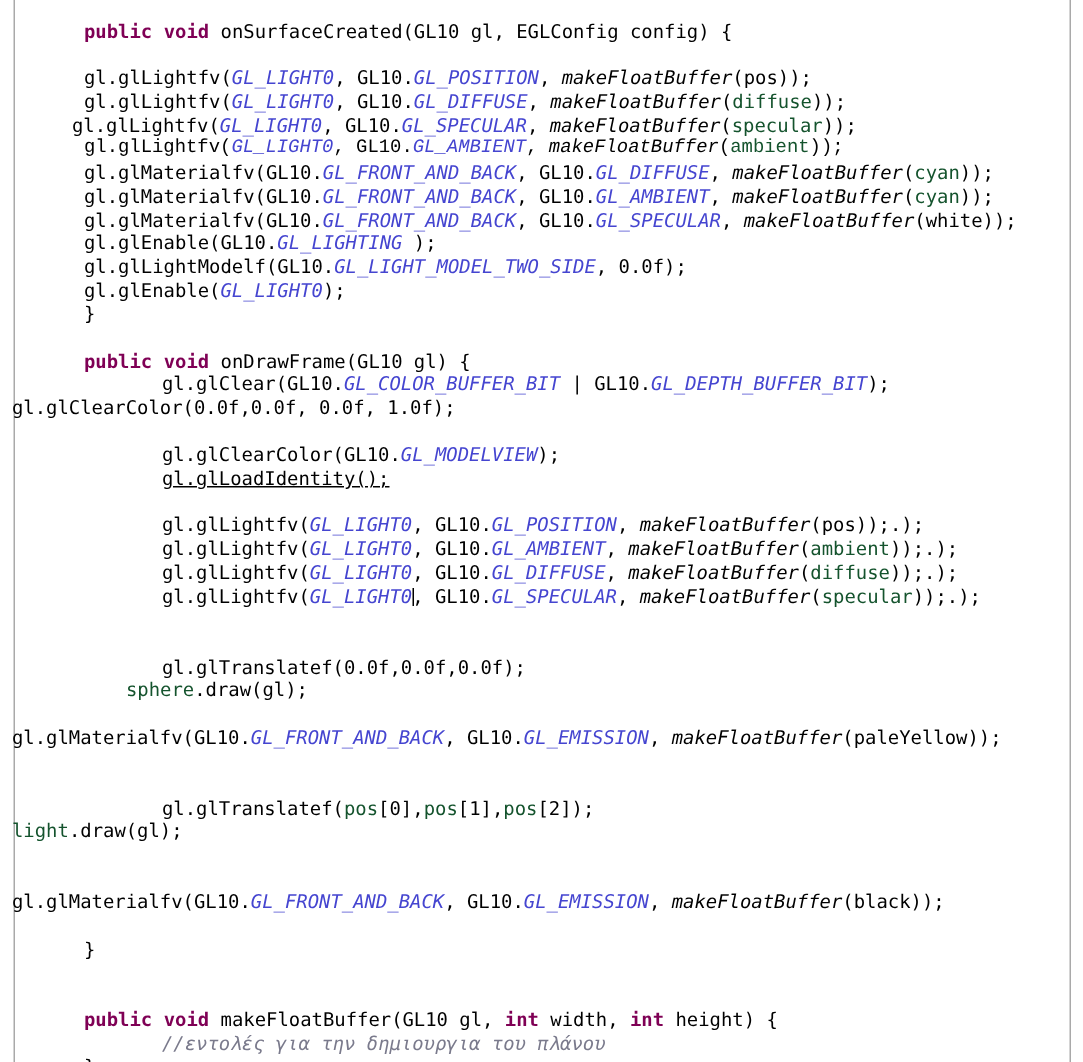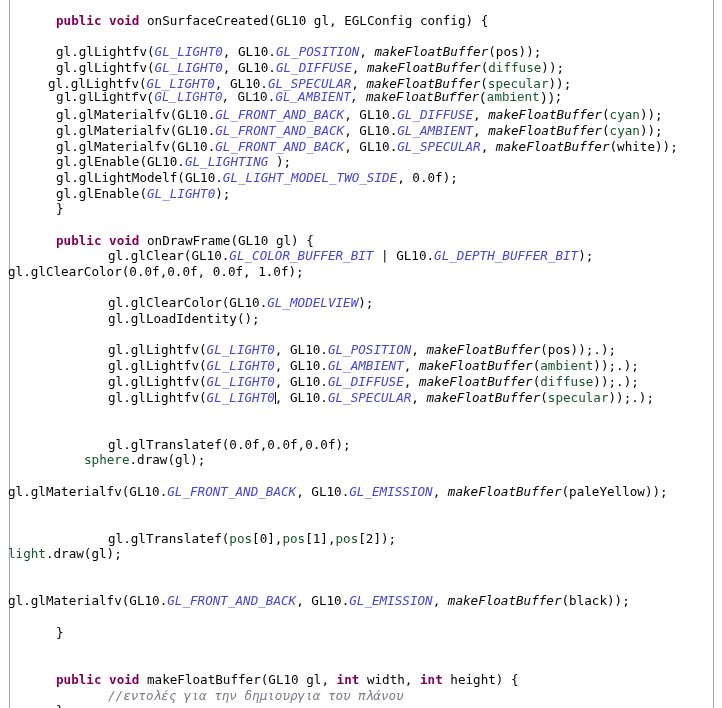--- a/index.html
+++ b/index.html
@@ -98,21 +98,21 @@
       <div class="line" style="padding-left: 56px;"><span class="plain">gl.glEnable(GL10.</span><span class="const">GL_LIGHTING</span><span class="plain"> );</span></div>
       <div class="line" style="padding-left: 56px;"><span class="plain">gl.glLightModelf(GL10.</span><span class="const">GL_LIGHT_MODEL_TWO_SIDE</span><span class="plain">, 0.0f);</span></div>
       <div class="line" style="padding-left: 56px;"><span class="plain">gl.glEnable(</span><span class="const">GL_LIGHT0</span><span class="plain">);</span></div>
       <div class="line" style="padding-left: 56px;"><span class="plain">}</span></div>
       <div class="line">&nbsp;</div>
       <div class="line" style="padding-left: 56px;"><span class="kw">public</span><span class="plain"> </span><span class="kw">void</span><span class="plain"> onDrawFrame(GL10 gl) {</span></div>
       <div class="line" style="padding-left: 108px;"><span class="plain">gl.glClear(GL10.</span><span class="const">GL_COLOR_BUFFER_BIT</span><span class="plain"> | GL10.</span><span class="const">GL_DEPTH_BUFFER_BIT</span><span class="plain">);</span></div>
       <div class="line" style=""><span class="plain">gl.glClearColor(0.0f,0.0f, 0.0f, 1.0f);</span></div>
       <div class="line">&nbsp;</div>
       <div class="line" style="padding-left: 108px;"><span class="plain">gl.glClearColor(GL10.</span><span class="const">GL_MODELVIEW</span><span class="plain">);</span></div>
-      <div class="line" style="padding-left: 108px;"><span class="plain">gl.glLoadIdentity();</span></div>
+      <div class="line" style="padding-left: 108px; text-decoration: underline;"><span class="plain">gl.glLoadIdentity();</span></div>
       <div class="line">&nbsp;</div>
       <div class="line" style="padding-left: 108px;"><span class="plain">gl.glLightfv(</span><span class="const">GL_LIGHT0</span><span class="plain">, GL10.</span><span class="const">GL_POSITION</span><span class="plain">, </span><span class="method">makeFloatBuffer</span><span class="plain">(pos));.);</span></div>
       <div class="line" style="padding-left: 108px;"><span class="plain">gl.glLightfv(</span><span class="const">GL_LIGHT0</span><span class="plain">, GL10.</span><span class="const">GL_AMBIENT</span><span class="plain">, </span><span class="method">makeFloatBuffer</span><span class="plain">(</span><span class="field">ambient</span><span class="plain">));.);</span></div>
       <div class="line" style="padding-left: 108px;"><span class="plain">gl.glLightfv(</span><span class="const">GL_LIGHT0</span><span class="plain">, GL10.</span><span class="const">GL_DIFFUSE</span><span class="plain">, </span><span class="method">makeFloatBuffer</span><span class="plain">(</span><span class="field">diffuse</span><span class="plain">));.);</span></div>
       <div class="line" style="padding-left: 108px;"><span class="plain">gl.glLightfv(</span><span class="const">GL_LIGHT0</span><span class="caret"></span><span class="plain">, GL10.</span><span class="const">GL_SPECULAR</span><span class="plain">, </span><span class="method">makeFloatBuffer</span><span class="plain">(</span><span class="field">specular</span><span class="plain">));.);</span></div>
       <div class="line">&nbsp;</div>
       <div class="line">&nbsp;</div>
       <div class="line" style="padding-left: 108px;"><span class="plain">gl.glTranslatef(0.0f,0.0f,0.0f);</span></div>
       <div class="line" style="padding-left: 84px;"><span class="field">sphere</span><span class="plain">.draw(gl);</span></div>
       <div class="line">&nbsp;</div>

